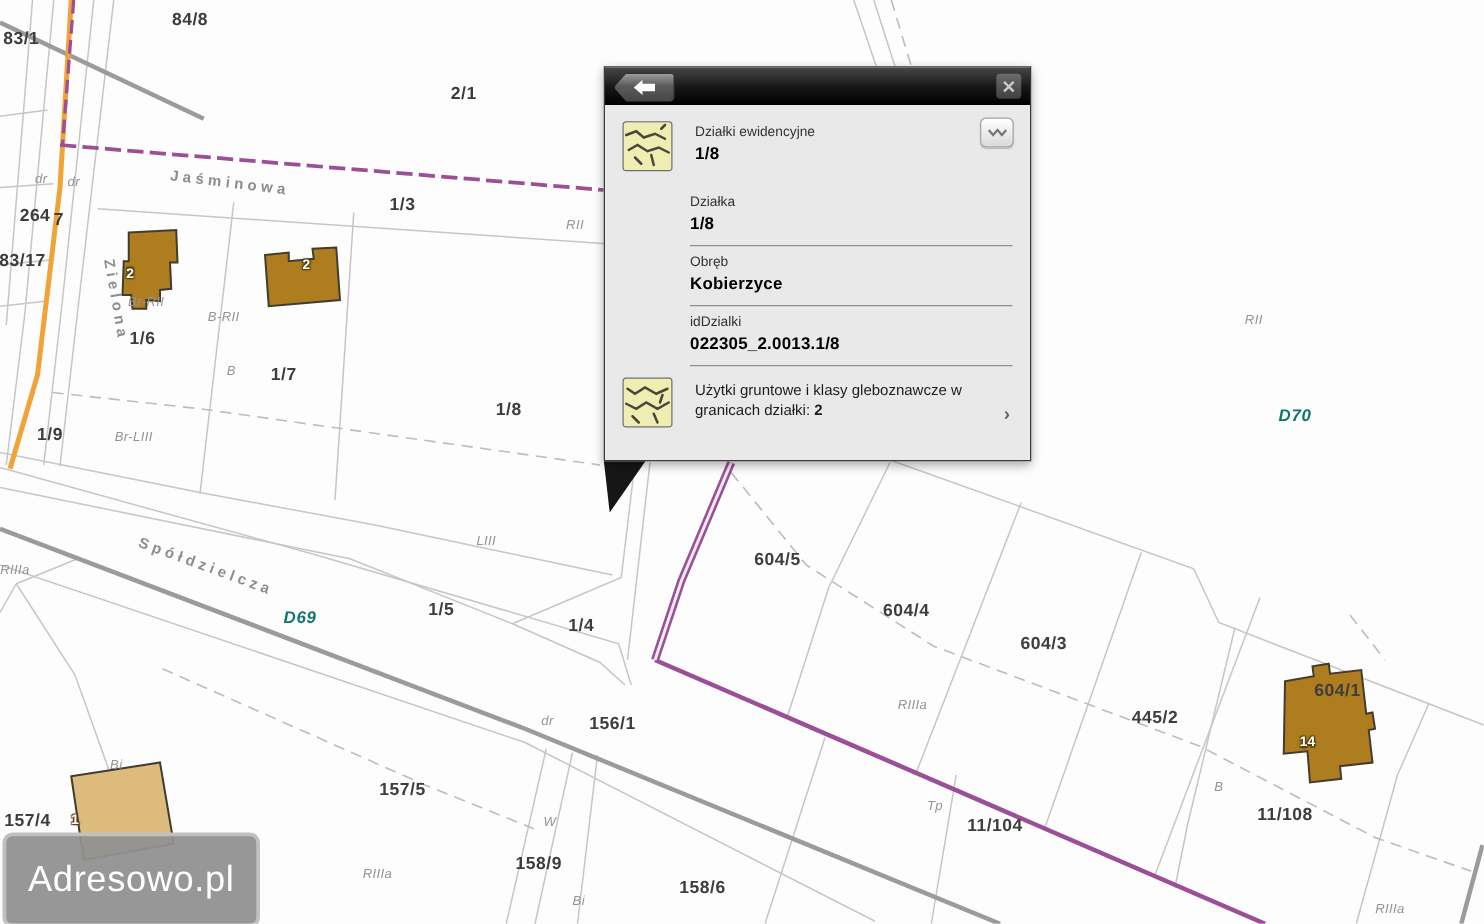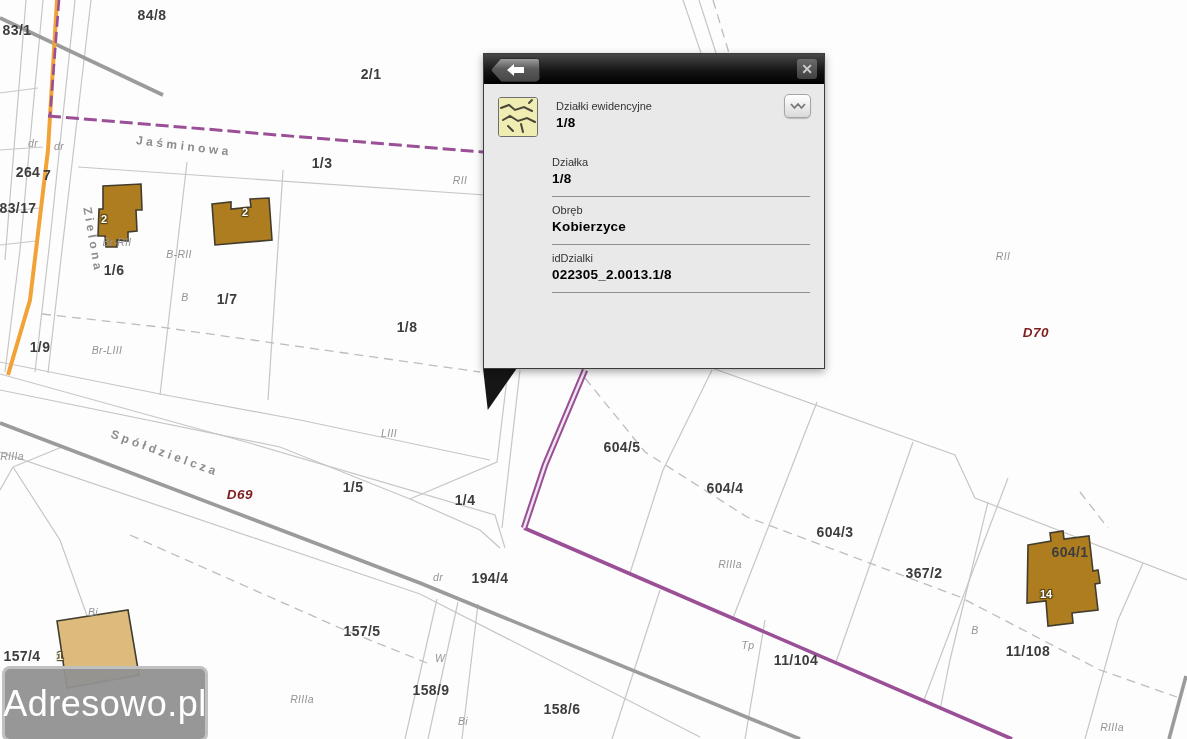--- a/index.html
+++ b/index.html
@@ -3,21 +3,21 @@
 <meta charset="utf-8">
 <style>
   html,body{margin:0;padding:0}
   body{width:1187px;height:739px;overflow:hidden;position:relative;background:#fdfdfd;
        font-family:"Liberation Sans",sans-serif}
   #map{position:absolute;inset:0;width:1187px;height:739px}
   #map-svg{position:absolute;left:0;top:0}
   .lbl{position:absolute;transform:translate(-50%,-50%);white-space:nowrap;pointer-events:none}
   .lbl-parcel{font-weight:bold;font-size:14px;color:#3d3d3d;letter-spacing:.4px}
   .lbl-soil{font-style:italic;font-size:10.5px;color:#949494;letter-spacing:.3px}
-  .lbl-route{font-weight:bold;font-style:italic;font-size:13.5px;color:#7f1d1d;letter-spacing:.5px}
+  .lbl-route{font-weight:bold;font-style:italic;font-size:13.5px;color:#0f766e;letter-spacing:.5px}
   .lbl-street{font-weight:bold;font-size:12px;color:#8d8d8d;letter-spacing:3.5px}
   .lbl-bld{font-weight:bold;font-size:11px;color:#fff;
            text-shadow:1px 1px 1px #4e3f10,-1px -1px 1px #4e3f10,1px -1px 1px #4e3f10,-1px 1px 1px #4e3f10}
   
   #popup{position:absolute;left:483px;top:53px;width:342px;height:316px;z-index:20;
          background:#e9e9e9;border:1px solid #3c3c3c;box-sizing:border-box;
          box-shadow:0 3px 8px rgba(0,0,0,.35)}
   #popup-header{height:30px;background:linear-gradient(#474747,#151515 55%,#000);
                 position:relative}
   #back-btn{position:absolute;left:7px;top:4px;width:47px;height:22px;border:1px solid #2a2a2a;
@@ -45,21 +45,21 @@
   .sep{border:none;border-top:1px solid #8f8f8f;margin:10px 0 0 0}
   .prow-foot{padding-top:9px;position:relative}
   .foot-txt{margin-left:18px;font-size:12px;color:#1d1d1d;line-height:1.35;width:226px;padding-top:2px}
   .foot-chevron{position:absolute;right:2px;bottom:2px;color:#666;font-size:15px;font-weight:bold}
   #popup-tail{position:absolute;left:483px;top:368px;width:34px;height:42px;z-index:19;
               background:#161616;clip-path:polygon(0 0,100% 0,14% 100%)}
   
   #watermark{position:absolute;left:2px;top:666px;width:200px;height:70px;z-index:30;
              background:rgba(145,145,145,.95);border:3px solid rgba(195,195,195,.95);
              border-radius:8px;display:flex;align-items:center;justify-content:center}
-  #watermark span{color:#fff;font-size:36px;letter-spacing:.5px}
+  #watermark span{color:#fff;font-size:29px;letter-spacing:.5px}
 </style>
 </head>
 <body>
 
 <div id="map">
   <svg id="map-svg" width="1187" height="739" viewBox="0 0 1187 739">
 
     <g fill="none" stroke="#c6c6c6" stroke-width="1.2">
       <path d="M43,0 L20,250 L5,372"></path>
       <path d="M26,0 L5,260"></path>
@@ -136,30 +136,30 @@
     <div class="lbl lbl-parcel" style="left: 28px; top: 172px;">264</div>
     <div class="lbl lbl-parcel" style="left: 47px; top: 175px;">7</div>
     <div class="lbl lbl-parcel" style="left: 18px; top: 208px;">83/17</div>
     <div class="lbl lbl-parcel" style="left: 322px; top: 163px;">1/3</div>
     <div class="lbl lbl-parcel" style="left: 102px; top: 270px; margin-left: 12px;">1/6</div>
     <div class="lbl lbl-parcel" style="left: 227px; top: 299px;">1/7</div>
     <div class="lbl lbl-parcel" style="left: 40px; top: 347px;">1/9</div>
     <div class="lbl lbl-parcel" style="left: 407px; top: 327px;">1/8</div>
     <div class="lbl lbl-parcel" style="left: 353px; top: 487px;">1/5</div>
     <div class="lbl lbl-parcel" style="left: 465px; top: 500px;">1/4</div>
-    <div class="lbl lbl-parcel" style="left: 490px; top: 578px;">194/4</div>
-    <div class="lbl lbl-parcel" style="left: 322px; top: 631px; margin-left: 40px;">157/5</div>
+    <div class="lbl lbl-parcel" style="left: 490px; top: 578px;">156/1</div>
+    <div class="lbl lbl-parcel" style="left: 322px; top: 631px;">157/5</div>
     <div class="lbl lbl-parcel" style="left: 22px; top: 656px; text-align: right;">157/4</div>
     <div class="lbl lbl-parcel" style="left: 431px; top: 690px;">158/9</div>
     <div class="lbl lbl-parcel" style="left: 534px; top: 709px; margin-left: 28px;">158/6</div>
     <div class="lbl lbl-parcel" style="left: 640px; top: 731px; margin-top: 20px;">158/12</div>
     <div class="lbl lbl-parcel" style="left: 622px; top: 447px;">604/5</div>
     <div class="lbl lbl-parcel" style="left: 725px; top: 488px;">604/4</div>
-    <div class="lbl lbl-parcel" style="left: 825px; top: 532px; padding-left: 20px;">604/3</div>
-    <div class="lbl lbl-parcel" style="left: 924px; top: 573px;">367/2</div>
+    <div class="lbl lbl-parcel" style="left: 825px; top: 514px; padding-left: 20px;">604/3</div>
+    <div class="lbl lbl-parcel" style="left: 924px; top: 573px;">445/2</div>
     <div class="lbl lbl-parcel" style="left: 1070px; top: 552px;">604/1</div>
     <div class="lbl lbl-parcel" style="left: 796px; top: 660px;">11/104</div>
     <div class="lbl lbl-parcel" style="left: 1028px; top: 651px;">11/108</div>
     <div class="lbl lbl-soil" style="left: 33px; top: 143px;">dr</div>
     <div class="lbl lbl-soil" style="left: 59px; top: 146px;">dr</div>
     <div class="lbl lbl-soil" style="left: 117px; top: 242px;">Br-RII</div>
     <div class="lbl lbl-soil" style="left: 179px; top: 254px; text-align: right;">B-RII</div>
     <div class="lbl lbl-soil" style="left: 185px; top: 297px;">B</div>
     <div class="lbl lbl-soil" style="left: 107px; top: 350px;">Br-LIII</div>
     <div class="lbl lbl-soil" style="left: 460px; top: 180px;">RII</div>
@@ -227,19 +227,34 @@
         <div class="f-label">Obręb</div>
         <div class="f-value">Kobierzyce</div>
         <hr class="sep">
       </div>
       <div class="field">
         <div class="f-label">idDzialki</div>
         <div class="f-value">022305_2.0013.1/8</div>
         <hr class="sep">
       </div>
     </div>
+    <div class="prow prow-foot">
+      <svg class="licon" viewBox="0 0 38 38">
+        <rect x="0" y="0" width="38" height="38" fill="#efedb2"></rect>
+        <g fill="none" stroke="#4a463a" stroke-width="2" stroke-linecap="round">
+          <path d="M3,8 L9,12 L17,7 L26,12 L35,8"></path>
+          <path d="M2,20 L10,24 L18,19 L27,24 L36,19"></path>
+          <path d="M7,30 L12,35"></path>
+          <path d="M24,28 L27,35"></path>
+          <path d="M31,13 L29,19"></path>
+        </g>
+      </svg>
+      <div class="foot-txt"><span>Użytki gruntowe i klasy gleboznawcze w granicach działki:</span>
+           <b>2</b></div>
+      <div class="foot-chevron">›</div>
+    </div>
   </div>
 </div>
 <div id="popup-tail"></div>
 
 <div id="watermark">
   <span>Adresowo.pl</span>
 </div>
 
 </body></html>

